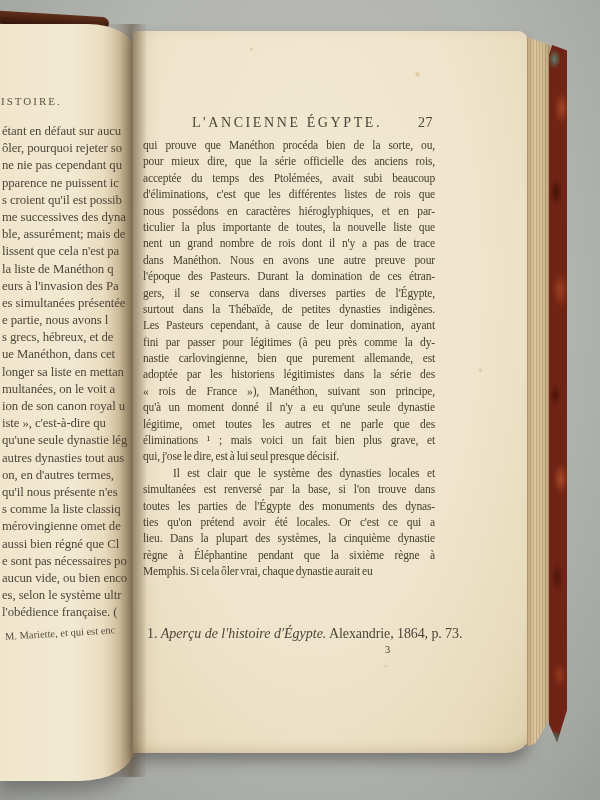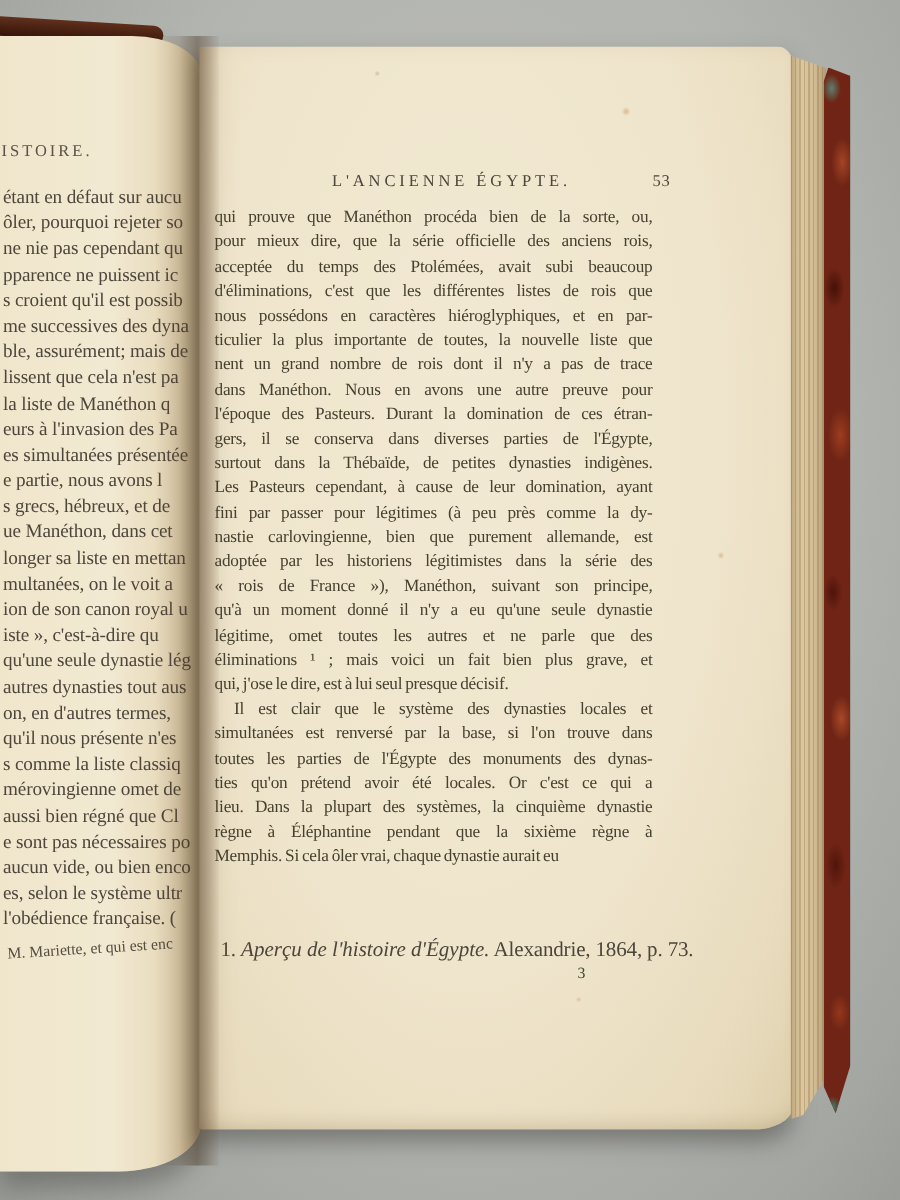--- a/index.html
+++ b/index.html
@@ -35,28 +35,28 @@
       radial-gradient(circle 2px at 30% 2.5%, rgba(190,140,80,.45), rgba(190,140,80,0) 100%),
       radial-gradient(circle 2.5px at 88% 47%, rgba(180,130,75,.4), rgba(180,130,75,0) 100%),
       radial-gradient(circle 2px at 64% 88%, rgba(180,130,75,.35), rgba(180,130,75,0) 100%),
       radial-gradient(ellipse at 45% 35%, #f2e9d3 0%, #efe5cc 55%, #e8dbbd 85%, #decfab 100%);
     border-radius:2px 10px 26px 2px / 2px 10px 14px 2px;
     box-shadow:0 8px 14px rgba(70,70,66,.5),
       inset 16px 0 20px -12px rgba(110,80,45,.35),
       inset 0 -10px 14px -10px rgba(120,90,50,.25);
     color:#46402f;
   }
-  .rp-header{position:absolute;top:84px;left:22px;width:292px;text-align:center;
-    font-size:11px;letter-spacing:2.6px;color:#4c4539;}
+  .rp-header{position:absolute;top:84px;left:8px;width:292px;text-align:center;
+    font-size:14px;letter-spacing:2.6px;color:#4c4539;}
   .rp-num{position:absolute;right:0;top:0;letter-spacing:.5px;}
   .rp-body{position:absolute;top:106px;left:10px;width:292px;}
   .line{height:16.4px;line-height:16.4px;font-size:11.5px;letter-spacing:-.15px;word-spacing:-.8px;
     text-align:justify;text-align-last:justify;}
   .line.nojust{text-align:left;text-align-last:left;}
-  .line.indent{text-indent:13px;}
+  .line.indent{text-indent:13px;margin-left:17px;}
   .rp-footnote{position:absolute;top:595px;left:14px;font-size:14px;letter-spacing:-.1px;color:#4c4539;white-space:nowrap;}
   .rp-footnote i{letter-spacing:0;}
   .rp-signature{position:absolute;top:613px;left:252px;font-size:10.5px;}
   
   .gutter{position:absolute;left:103px;top:24px;width:43px;height:753px;pointer-events:none;
     background:linear-gradient(90deg, rgba(92,66,38,0) 0%, rgba(92,66,38,.16) 38%,
       rgba(70,48,26,.42) 66%, rgba(70,48,26,.26) 82%, rgba(92,66,38,.04) 100%);}
   
   .fore-edge{position:absolute;left:527px;top:37px;width:24px;height:712px;
     background-color:#dcc8a0;
@@ -119,21 +119,21 @@
         <div class="lp-line">aucun vide, ou bien enco</div>
         <div class="lp-line">es, selon le système ultr</div>
         <div class="lp-line">l'obédience française. (</div>
       </div>
     <div class="lp-footnote">M. Mariette, et qui est enc</div>
   </div>
 
   <div class="right-page">
     <div class="rp-header">
       <span class="rp-title">L'ANCIENNE ÉGYPTE.</span>
-      <span class="rp-num">53</span>
+      <span class="rp-num">27</span>
     </div>
     <div class="rp-body" id="rp-body">
         <div class="line">qui prouve que Manéthon procéda bien de la sorte, ou,</div>
         <div class="line">pour mieux dire, que la série officielle des anciens rois,</div>
         <div class="line">acceptée du temps des Ptolémées, avait subi beaucoup</div>
         <div class="line">d'éliminations, c'est que les différentes listes de rois que</div>
         <div class="line">nous possédons en caractères hiéroglyphiques, et en par-</div>
         <div class="line">ticulier la plus importante de toutes, la nouvelle liste que</div>
         <div class="line">nent un grand nombre de rois dont il n'y a pas de trace</div>
         <div class="line">dans Manéthon. Nous en avons une autre preuve pour</div>

